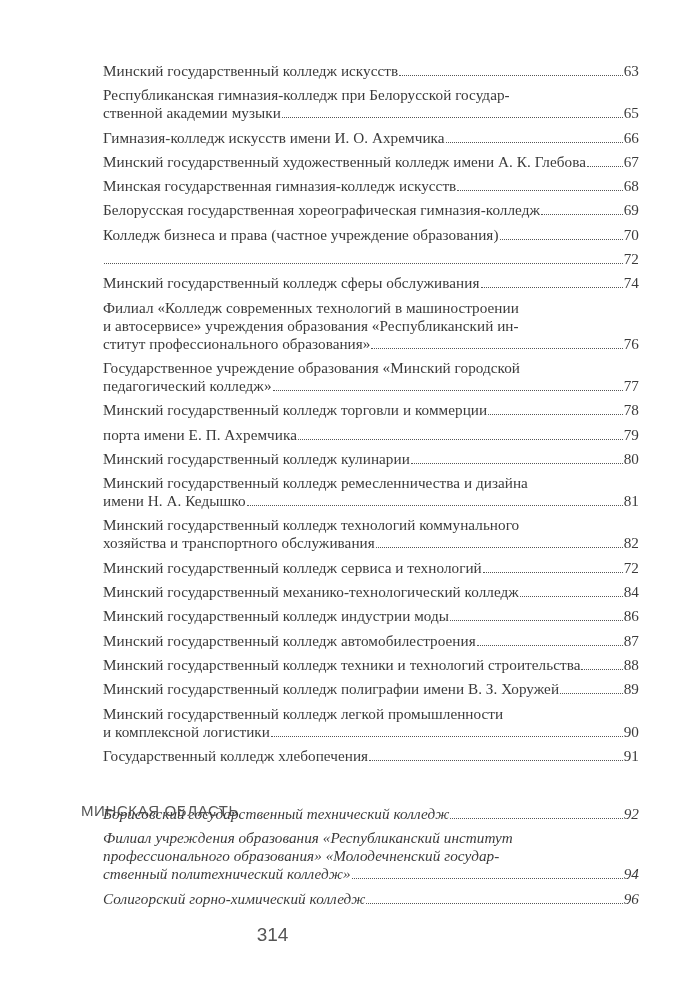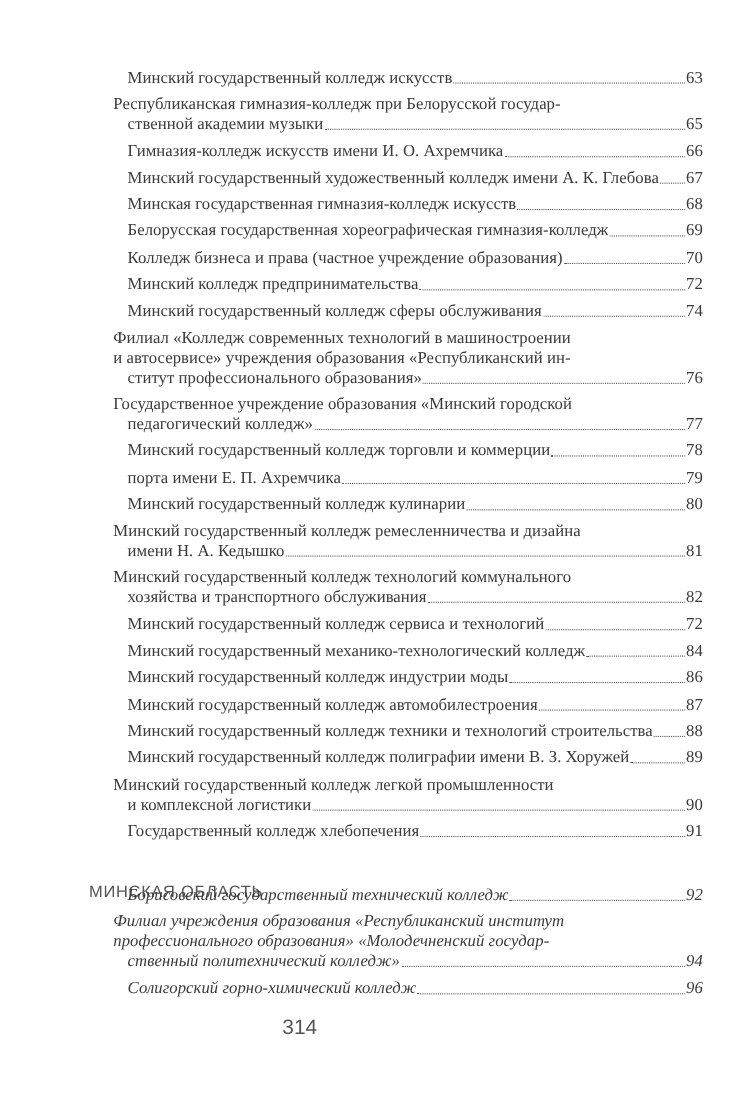--- a/index.html
+++ b/index.html
@@ -29,21 +29,20 @@
       letter-spacing: 0.05px;
     }
     .entry .line {
       display: block;
       white-space: nowrap;
     }
     .entry .last-line {
       display: flex;
       align-items: center;
       white-space: nowrap;
-      margin-left: 13px;
     }
     .entry .last-line .title-text {
       flex: 0 0 auto;
     }
     .entry .dots {
       flex: 1 1 auto;
       overflow: hidden;
       margin: 0 1px;
       position: relative;
       height: 18px;
@@ -129,21 +128,20 @@
     </div>
     <div class="entry">
       <span class="last-line">
         <span class="title-text">Колледж бизнеса и права (частное учреждение образования)</span>
         <span class="dots"></span>
         <span class="page">70</span>
       </span>
     </div>
     <div class="entry">
       <span class="last-line">
-        <span class="title-text">Минский колледж предпринимательства</span>
         <span class="dots"></span>
         <span class="page">72</span>
       </span>
     </div>
     <div class="entry">
       <span class="last-line">
         <span class="title-text">Минский государственный колледж сферы обслуживания</span>
         <span class="dots"></span>
         <span class="page">74</span>
       </span>

